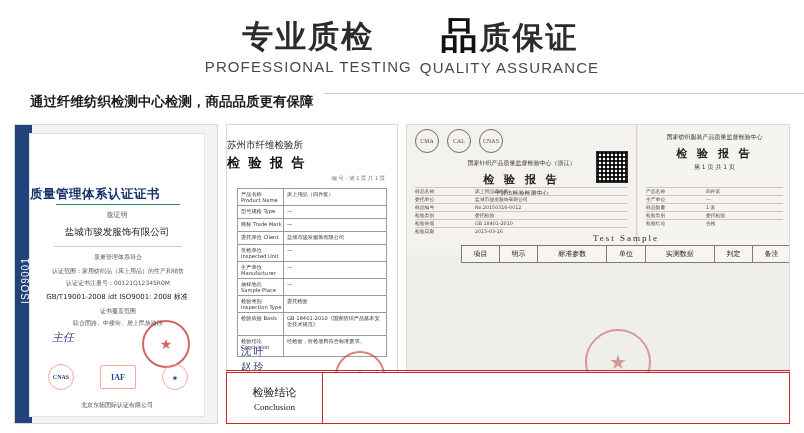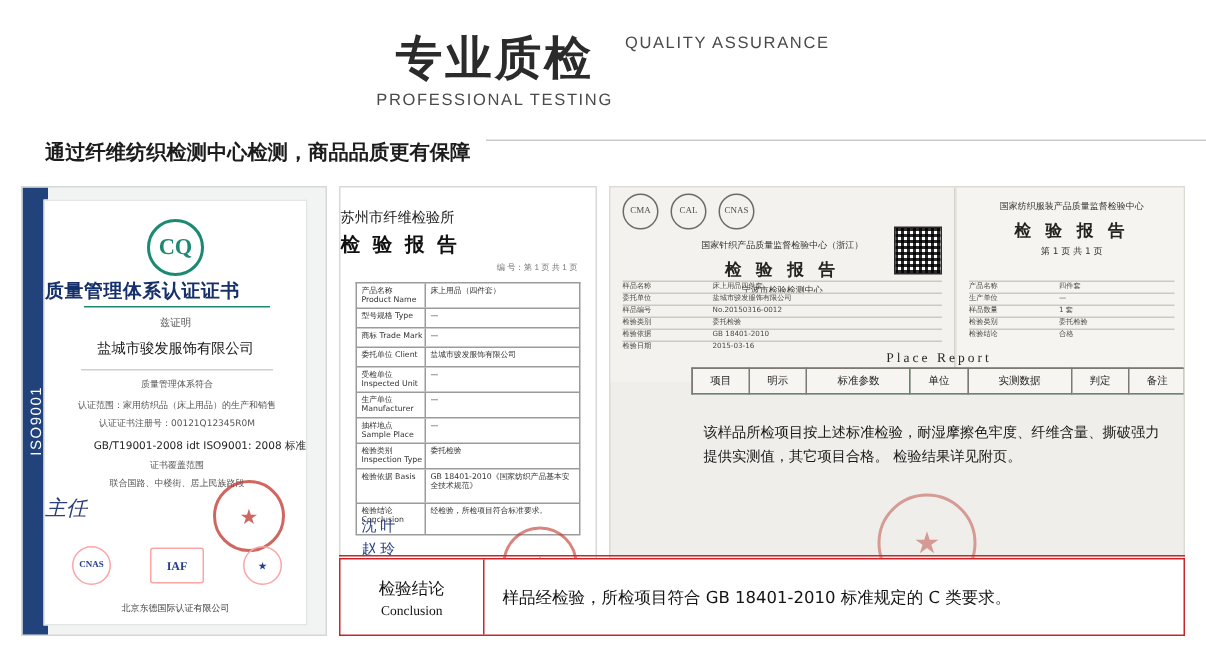--- a/index.html
+++ b/index.html
@@ -42,21 +42,21 @@
     color: #2b2b2b;
     letter-spacing: 2px;
     line-height: 38px;
     font-family: "DejaVu Sans", "Liberation Sans", sans-serif;
   }
   .hblock .cn .big {
     font-size: 37px;
     color: #111;
   }
   .hblock .en {
-    font-size: 11px;
+    font-size: 15px;
     color: #4a4a4a;
     letter-spacing: 1.1px;
     margin-top: 3px;
     font-family: "Liberation Sans", sans-serif;
   }
 
   
   .subtitle-row {
     position: absolute;
     left: 0; top: 93px;
@@ -189,33 +189,33 @@
     font-size: 6px;
     line-height: 9px;
     color: #555;
     text-align: center;
     font-family: "DejaVu Sans", "Liberation Sans", sans-serif;
   }
   .cert-std {
     position: absolute;
     left: 0;
     width: 100%;
-    text-align: right;
+    text-align: center;
     font-size: 7px;
     color: #222;
     font-family: "DejaVu Sans", "Liberation Sans", sans-serif;
   }
   .cert-sign {
     position: absolute;
-    left: 0;
+    left: 22px;
     top: 196px;
     width: 60px;
     height: 20px;
     color: #2b3f7a;
-    font-size: 14px;
+    font-size: 11px;
     font-style: italic;
     font-family: "Liberation Serif", serif;
   }
   .cert-stamp {
     position: absolute;
     right: 14px; top: 186px;
     width: 44px; height: 44px;
     border-radius: 50%;
     border: 2px solid #c0342b;
     opacity: .75;
@@ -447,21 +447,21 @@
     font-size: 9px;
     color: #2b2b2b;
     text-align: center;
     letter-spacing: 2px;
     font-family: "Liberation Serif", serif;
     margin-bottom: 2px;
   }
   .tr-table {
     width: 330px;
     border-collapse: collapse;
-    background: #15803d;
+    background: #fde047;
   }
   .tr-table th, .tr-table td {
     border: 1px solid #7d7a74;
     font-size: 7px;
     text-align: center;
     padding: 3px 1px;
     color: #232323;
     font-family: "DejaVu Sans", "Liberation Sans", sans-serif;
   }
   .tr-table th { font-weight: normal; background: #f6f5f2; }
@@ -546,38 +546,40 @@
 
 <div class="page">
 
   <div class="header">
     <div class="header-inner">
       <div class="hblock">
         <div class="cn">专业质检</div>
         <div class="en">PROFESSIONAL TESTING</div>
       </div>
       <div class="hblock">
+        <div class="cn">
+          <span class="big">品</span><span>质保证</span>
+        </div>
         <div class="en">QUALITY ASSURANCE</div>
       </div>
     </div>
   </div>
 
   <div class="subtitle-row">
     <span class="subtitle-text">通过纤维纺织检测中心检测，商品品质更有保障</span>
     <span class="subtitle-rule"></span>
   </div>
 
   <div class="docs">
 
     <div class="cert">
       <div class="cert-sidebar">
         <span>ISO9001</span>
       </div>
       <div class="cert-inner">
-        <div class="cert-seal">CQ</div>
         <div class="cert-title">质量管理体系认证证书</div>
         <div class="cert-rule"></div>
         <div class="cert-label">兹证明</div>
         <div class="cert-company">盐城市骏发服饰有限公司</div>
         <div class="cert-line" style="top:112px;"></div>
         <div class="cert-body" style="top:118px;">质量管理体系符合</div>
         <div class="cert-body" style="top:132px;">认证范围：家用纺织品（床上用品）的生产和销售</div>
         <div class="cert-body" style="top:144px;">认证证书注册号：00121Q12345R0M</div>
         <div class="cert-std" style="top:158px;">GB/T19001-2008 idt ISO9001: 2008 标准</div>
         <div class="cert-body" style="top:172px;">证书覆盖范围</div>
@@ -723,44 +725,41 @@
             </div>
             <div class="scan-row">
               <div>检验结论</div>
               <div>合格</div>
             </div>
           </div>
         </div>
       </div>
 
       <div class="tr-wrap">
-        <div class="tr-title">Place  Report</div>
+        <div class="tr-title">Test  Sample</div>
         <table class="tr-table">
           <tbody>
               <tr>
             <th>项目</th>
             <th>明示</th>
             <th>标准参数</th>
             <th>单位</th>
             <th>实测数据</th>
             <th>判定</th>
             <th>备注</th>
           </tr>
         </tbody>
           </table>
       </div>
 
-      <div class="scan-note">该样品所检项目按上述标准检验，耐湿摩擦色牢度、纤维含量、撕破强力提供实测值，其它项目合格。
-检验结果详见附页。</div>
       <div class="scan-seal"></div>
     </div>
 
     <div class="red-line-top"></div>
     <div class="conclusion">
       <div class="conc-label">
         <div class="cn">检验结论</div>
         <div class="en">Conclusion</div>
       </div>
-      <div class="conc-text">样品经检验，所检项目符合 GB 18401-2010 标准规定的 C 类要求。</div>
     </div>
 
   </div>
 </div>
 
 </body></html>

